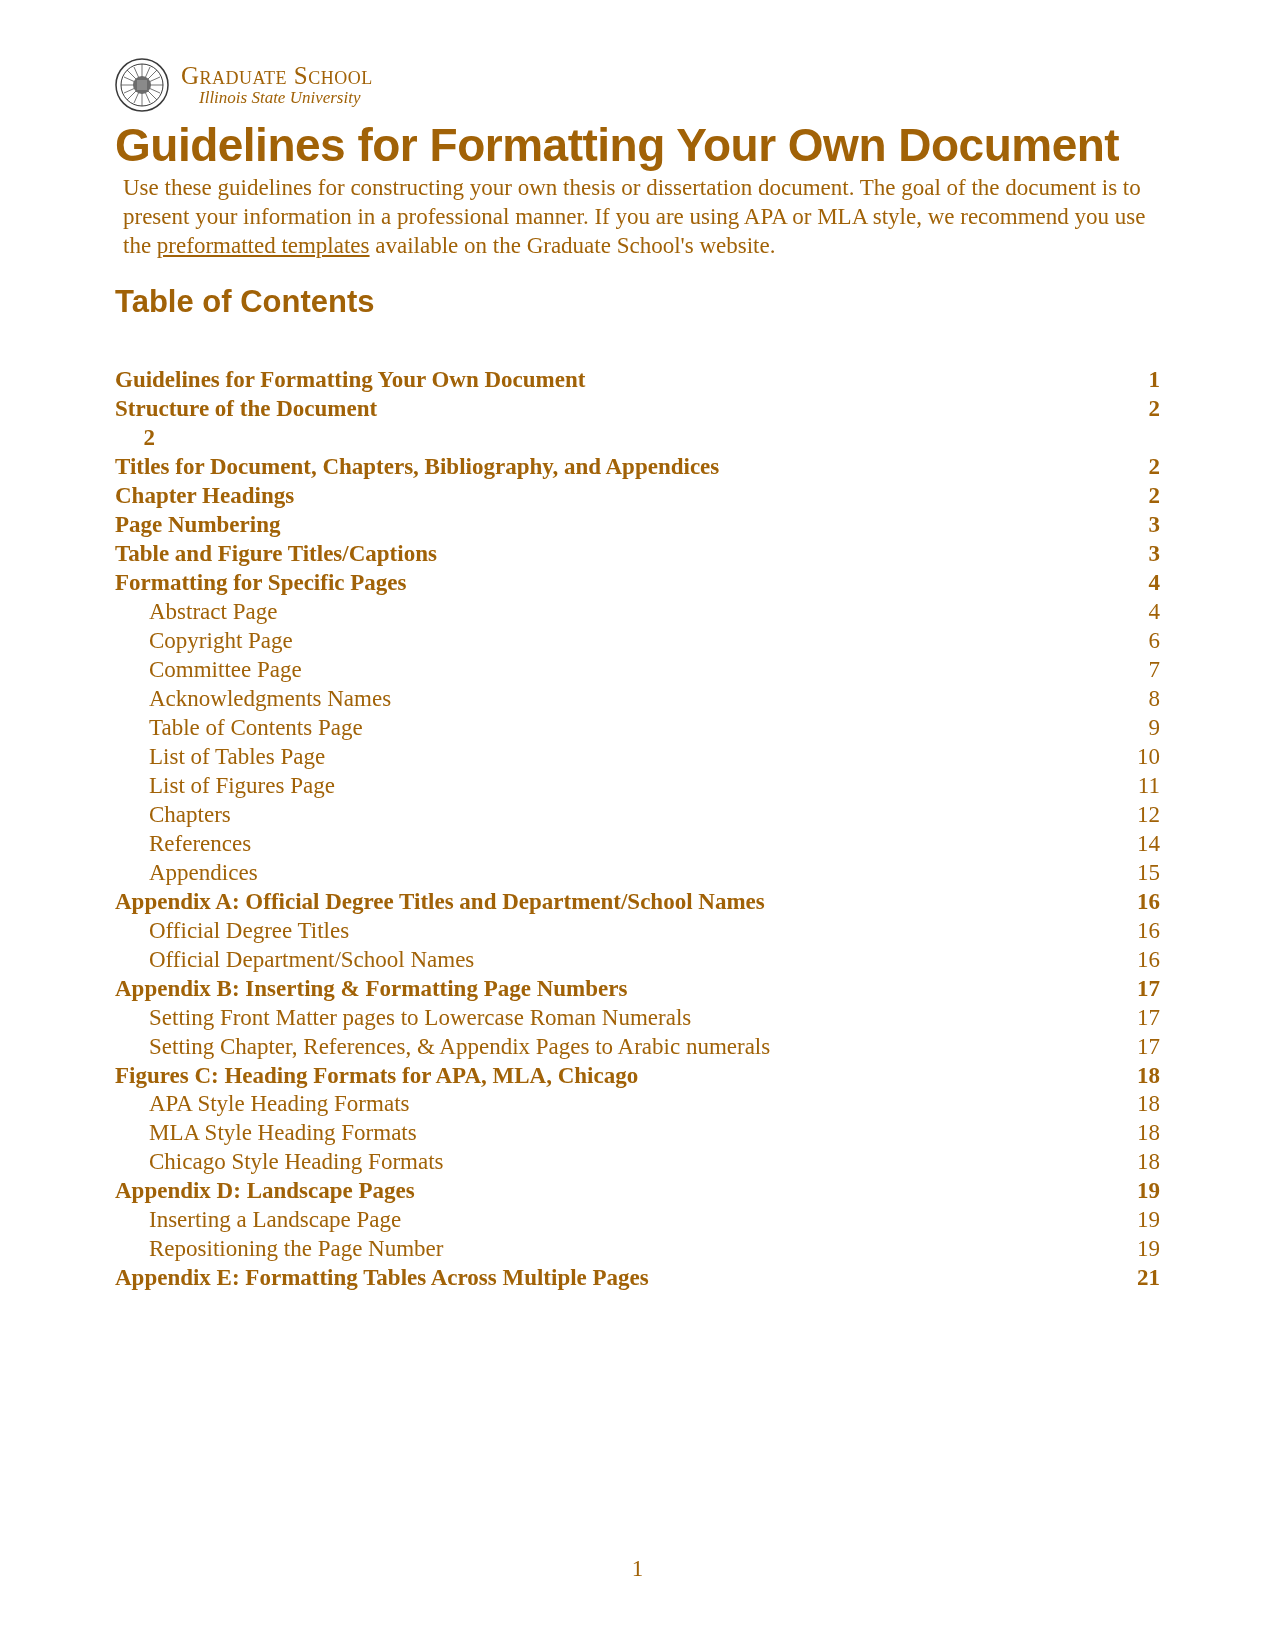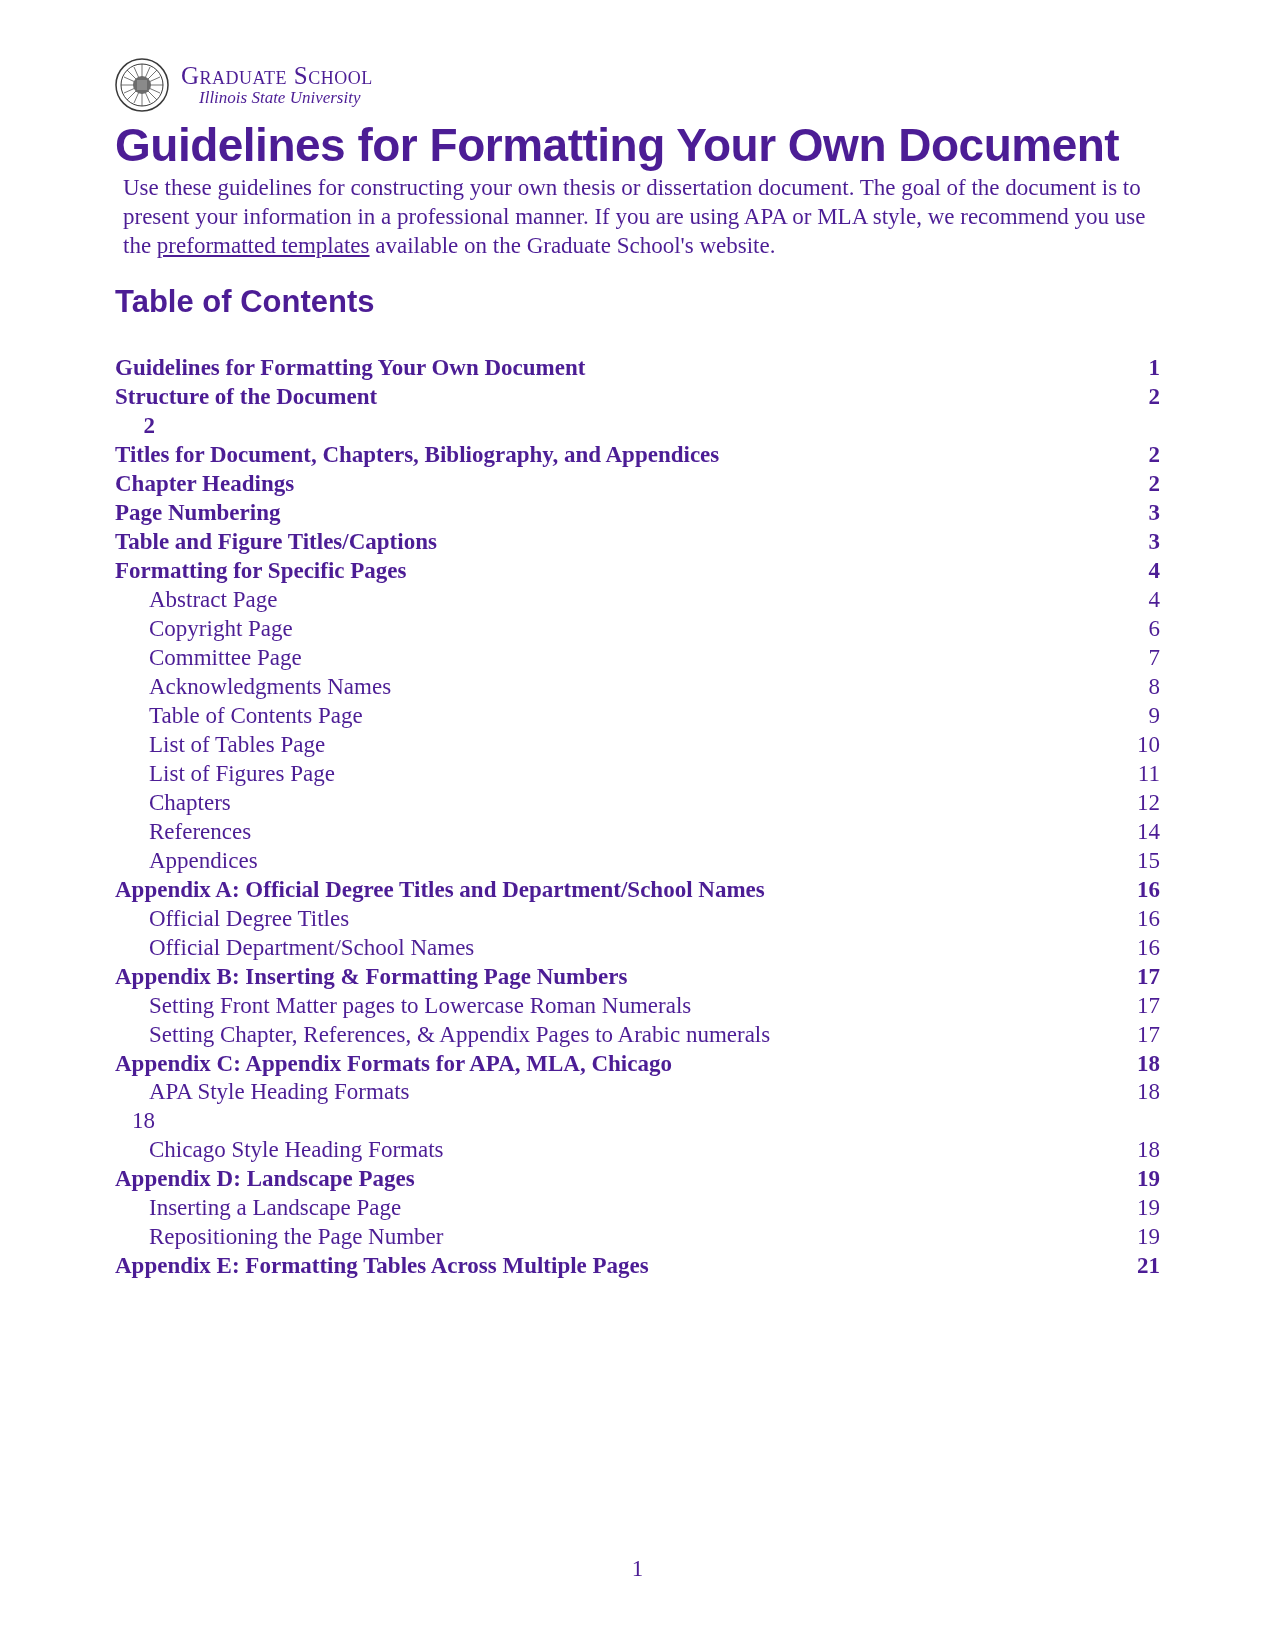--- a/index.html
+++ b/index.html
@@ -9,21 +9,21 @@
     background: #fff;
   }
   .page {
     width: 1275px;
     height: 1650px;
     background: #fff;
     position: relative;
     box-sizing: border-box;
     padding: 58px 115px 0 115px;
     font-family: "Times New Roman", Times, serif;
-    color: #4c1d95;
+    color: #a16207;
   }
   .header {
     display: flex;
     align-items: center;
     gap: 12px;
     margin-bottom: 6px;
   }
   .seal {
     width: 54px;
     height: 54px;
@@ -51,21 +51,21 @@
   .intro {
     font-size: 23px;
     line-height: 1.25;
     margin: 0 0 24px 8px;
   }
   .intro .link { text-decoration: underline; }
   h2.toc-heading {
     font-family: "Century Gothic", "Futura", "Trebuchet MS", Arial, sans-serif;
     font-weight: 700;
     font-size: 31px;
-    margin: 0 0 34px 0;
+    margin: 0 0 46px 0;
   }
   .toc {
     font-size: 23px;
     line-height: 1.26;
   }
   .toc-row {
     display: flex;
     justify-content: space-between;
     align-items: baseline;
   }
@@ -208,28 +208,29 @@
       </div>
       <div class="toc-row indent">
         <span class="label">Setting Front Matter pages to Lowercase Roman Numerals</span>
         <span class="pg">17</span>
       </div>
       <div class="toc-row indent">
         <span class="label">Setting Chapter, References, &amp; Appendix Pages to Arabic numerals</span>
         <span class="pg">17</span>
       </div>
       <div class="toc-row bold">
-        <span class="label">Appendix C: Appendix Formats for APA, MLA, Chicago</span>
+        <span class="label">Figures C: Heading Formats for APA, MLA, Chicago</span>
         <span class="pg">18</span>
       </div>
       <div class="toc-row indent">
         <span class="label">APA Style Heading Formats</span>
         <span class="pg">18</span>
       </div>
       <div class="toc-row indent">
+        <span class="label">MLA Style Heading Formats</span>
         <span class="pg">18</span>
       </div>
       <div class="toc-row indent">
         <span class="label">Chicago Style Heading Formats</span>
         <span class="pg">18</span>
       </div>
       <div class="toc-row bold">
         <span class="label">Appendix D: Landscape Pages</span>
         <span class="pg">19</span>
       </div>

